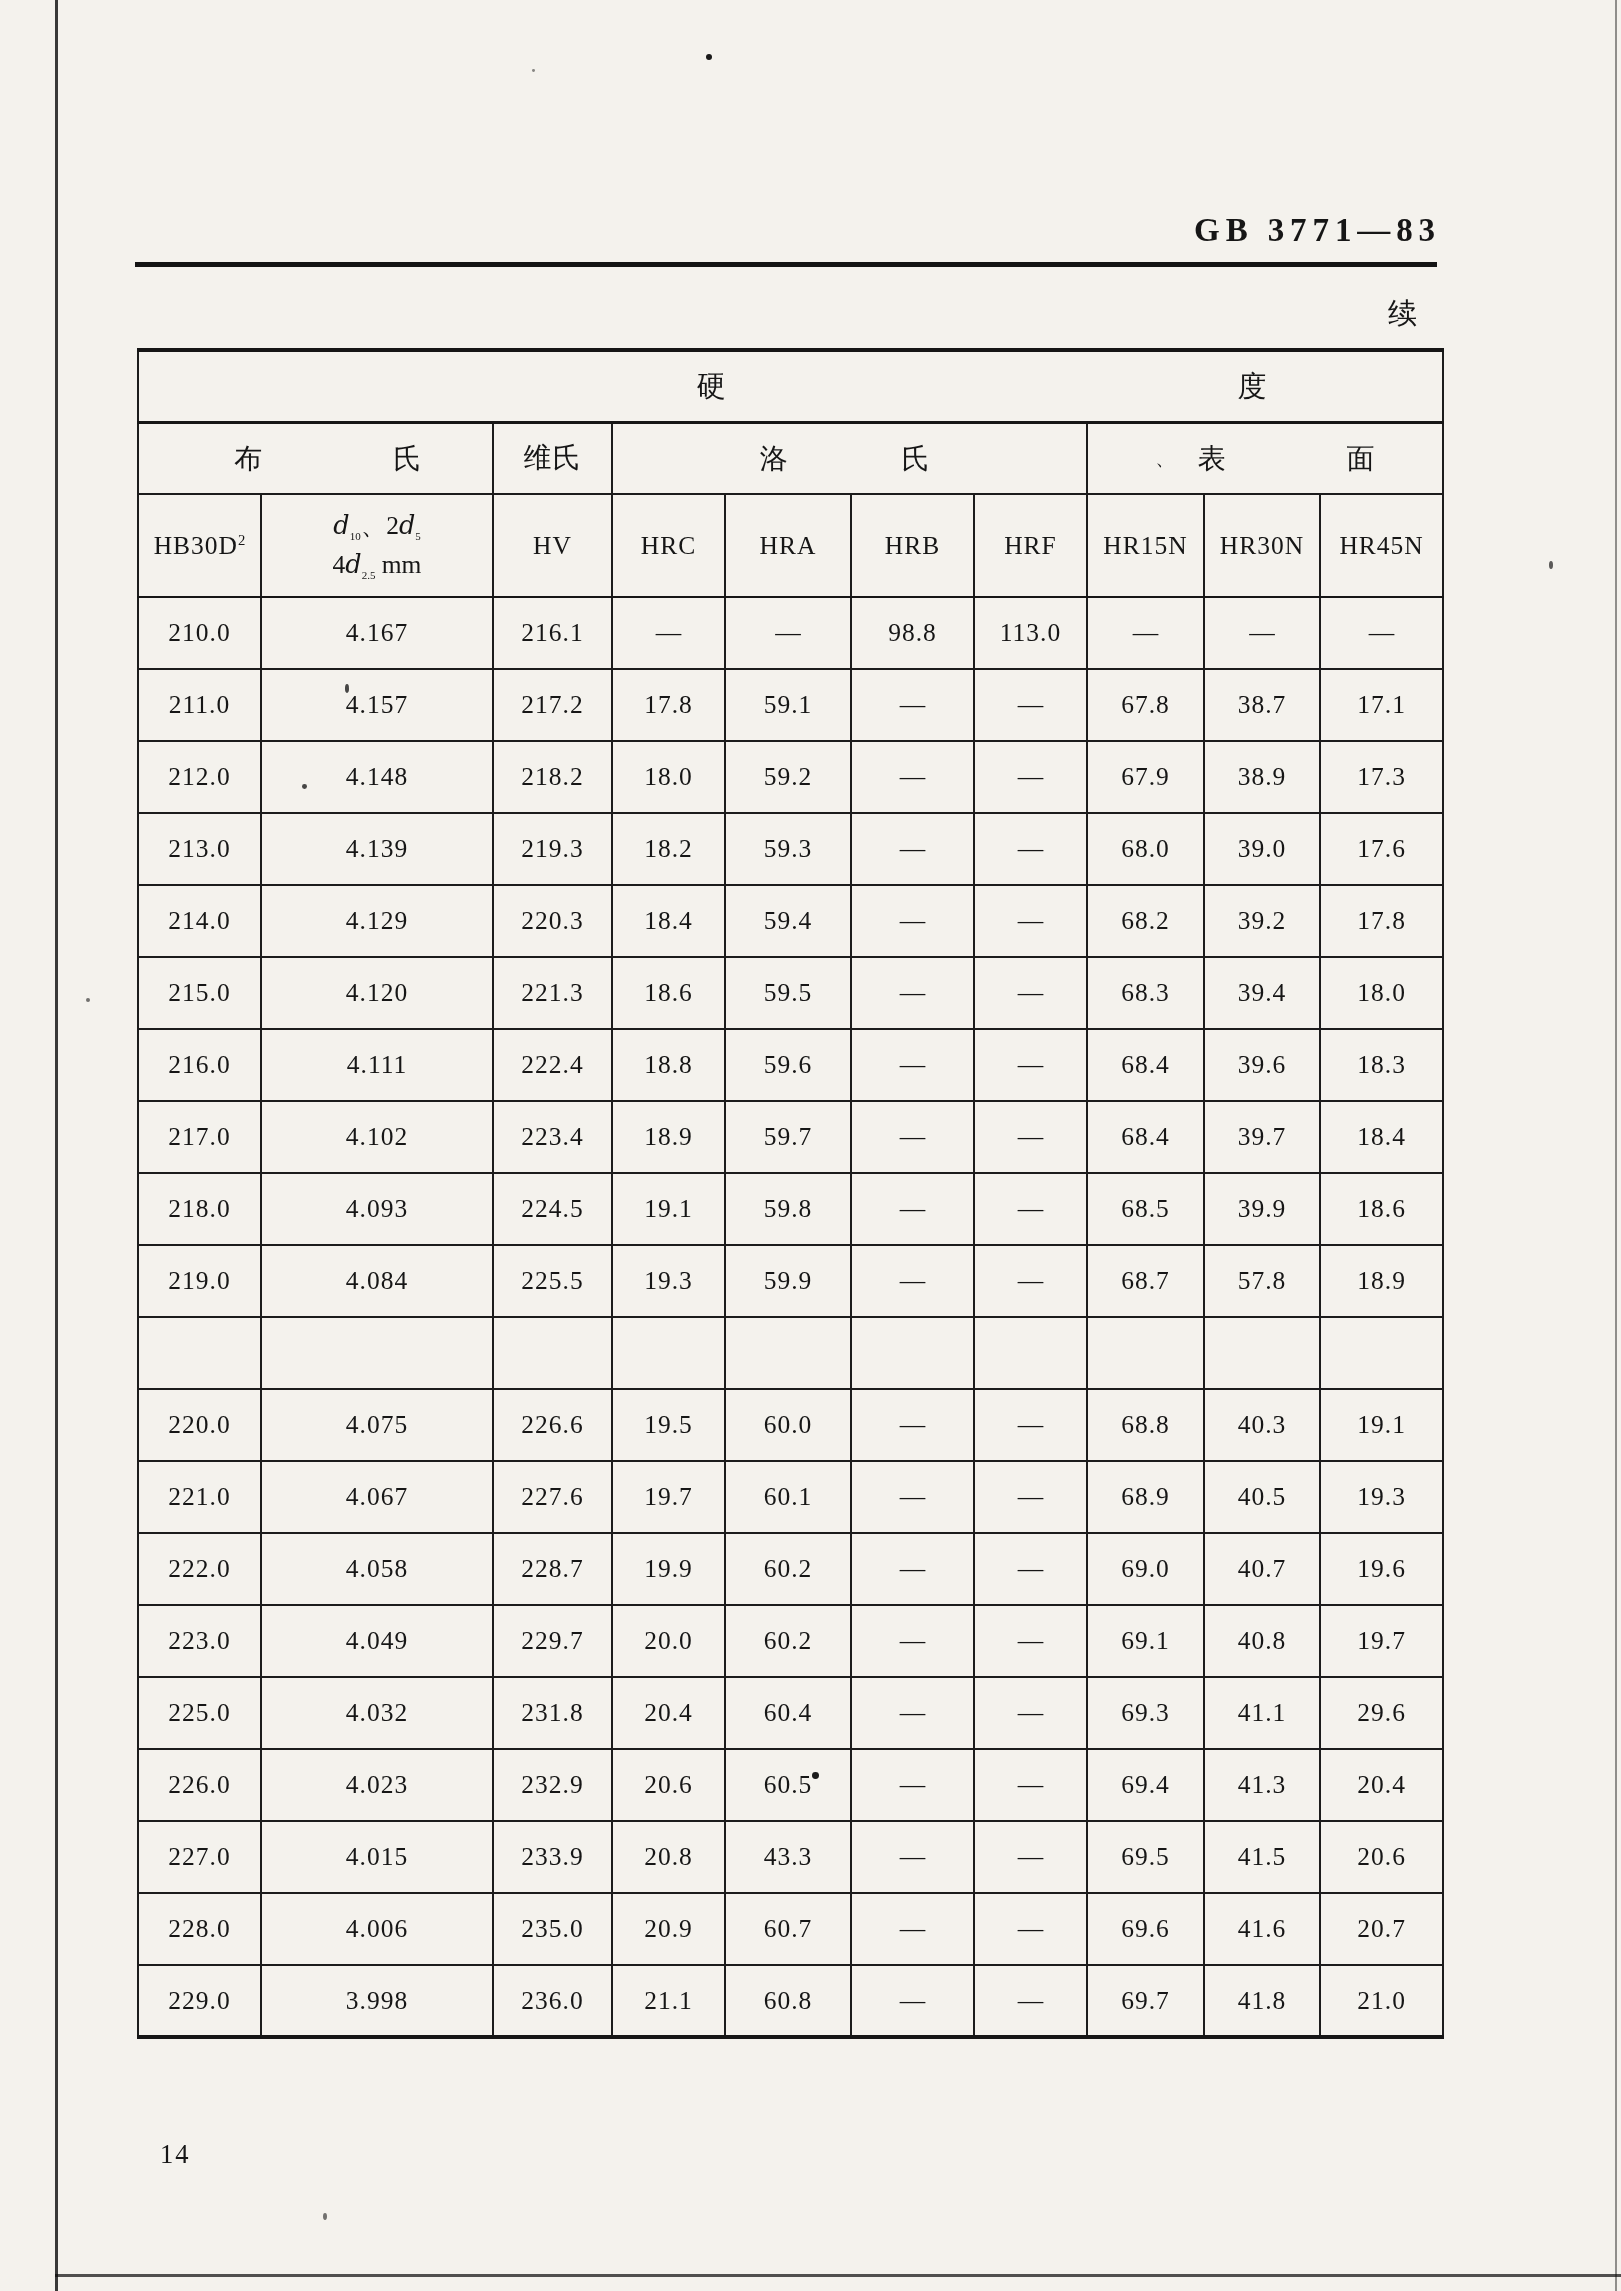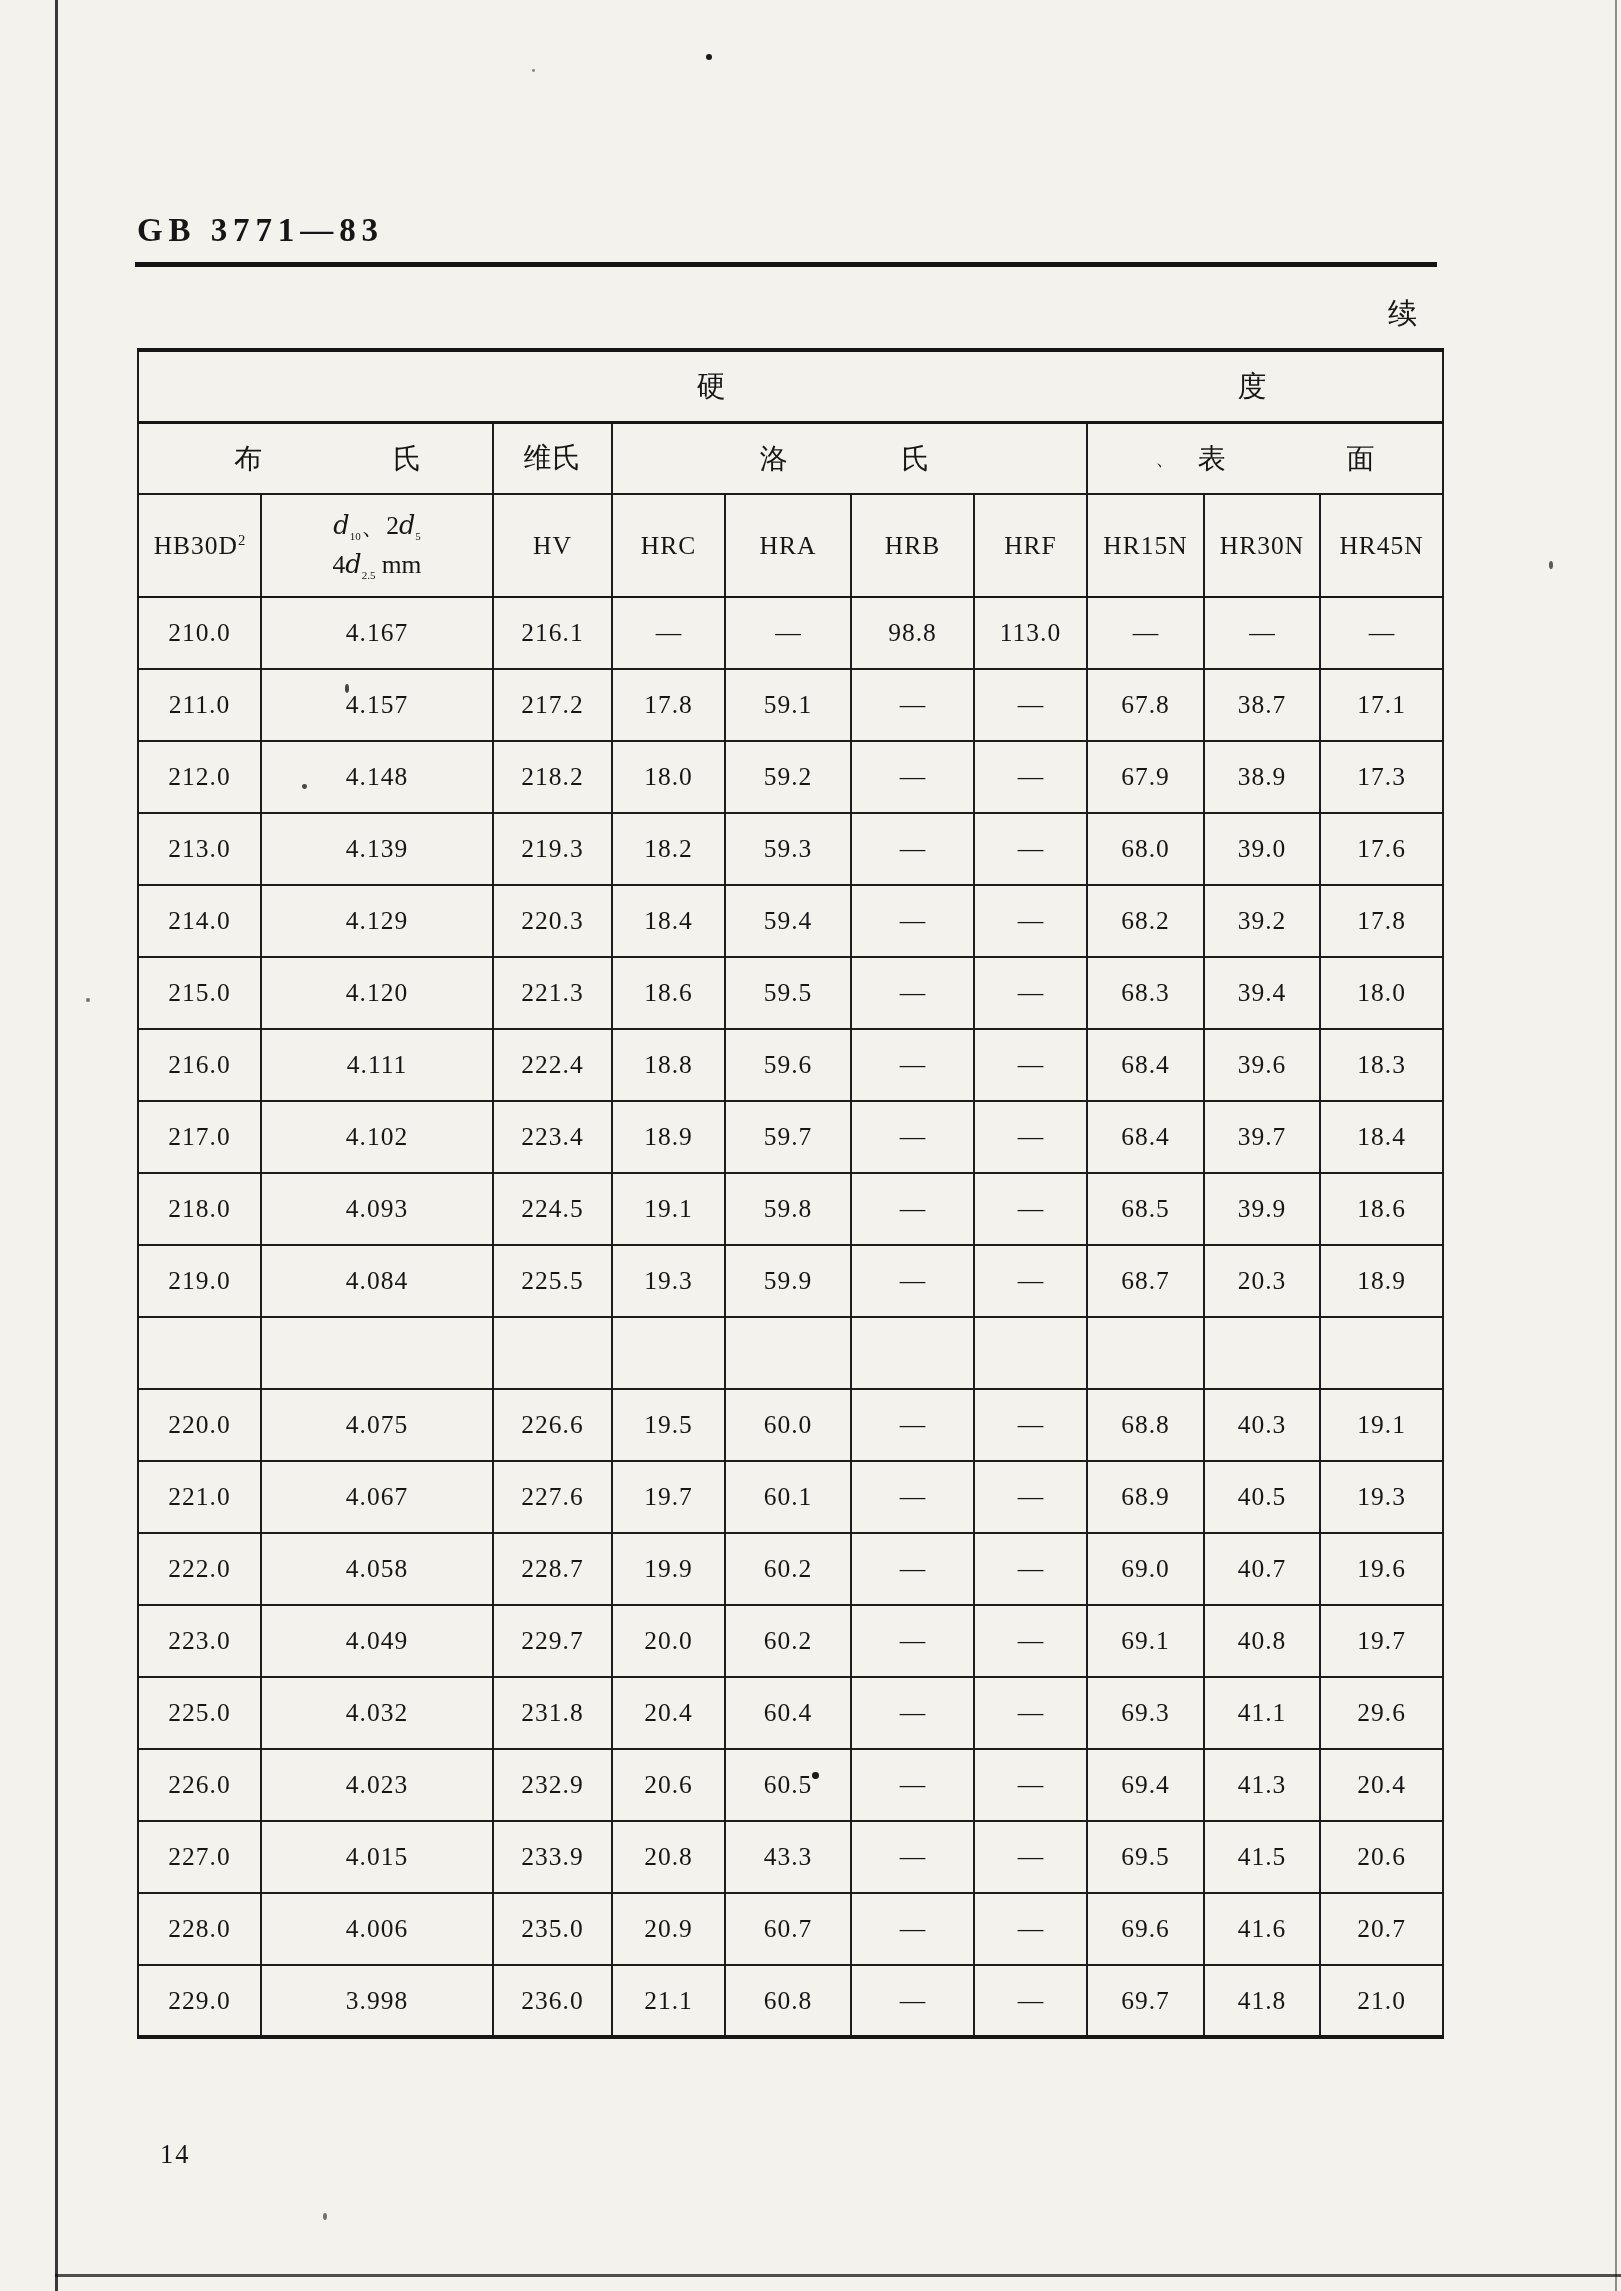--- a/index.html
+++ b/index.html
@@ -12,21 +12,21 @@
     overflow:hidden;
   }
   
   .edge-left   { position:absolute; left:55px; top:0; width:2.9px; height:100%; background:rgba(10,10,10,.8); }
   .edge-right  { position:absolute; left:1615px; top:0; width:2px; height:100%; background:rgba(20,20,20,.45); }
   .edge-bottom { position:absolute; left:55px; top:2274px; width:1566px; height:2.9px; background:rgba(10,10,10,.7); }
   .speck { position:absolute; background:#1a1a1a; border-radius:50%; }
 
   .doc-title {
     position:absolute; left:137px; top:212px; width:1304px;
-    text-align:left; font-size:33px; font-weight:bold; letter-spacing:5.9px;
+    text-align:right; font-size:33px; font-weight:bold; letter-spacing:5.9px;
   }
   .rule-title { position:absolute; left:135px; top:262px; width:1302px; height:4.9px; background:#141414; }
   .continued-label { position:absolute; left:1388px; top:294px; font-size:29px; }
 
   .table-wrap { position:absolute; left:137px; top:348px; }
   table { border-collapse:collapse; table-layout:fixed; width:1304px; background:transparent; }
   td {
     border:2px solid #1c1c1c;
     text-align:center; vertical-align:middle;
     font-size:25.5px; letter-spacing:1px;
@@ -246,21 +246,21 @@
         </tr>
         <tr>
           <td>219.0</td>
           <td>4.084</td>
           <td>225.5</td>
           <td>19.3</td>
           <td>59.9</td>
           <td class="dash">—</td>
           <td class="dash">—</td>
           <td class="bl">68.7</td>
-          <td>20.3</td>
+          <td>57.8</td>
           <td>18.9</td>
         </tr>
         <tr>
           <td></td>
           <td></td>
           <td></td>
           <td></td>
           <td></td>
           <td></td>
           <td></td>

